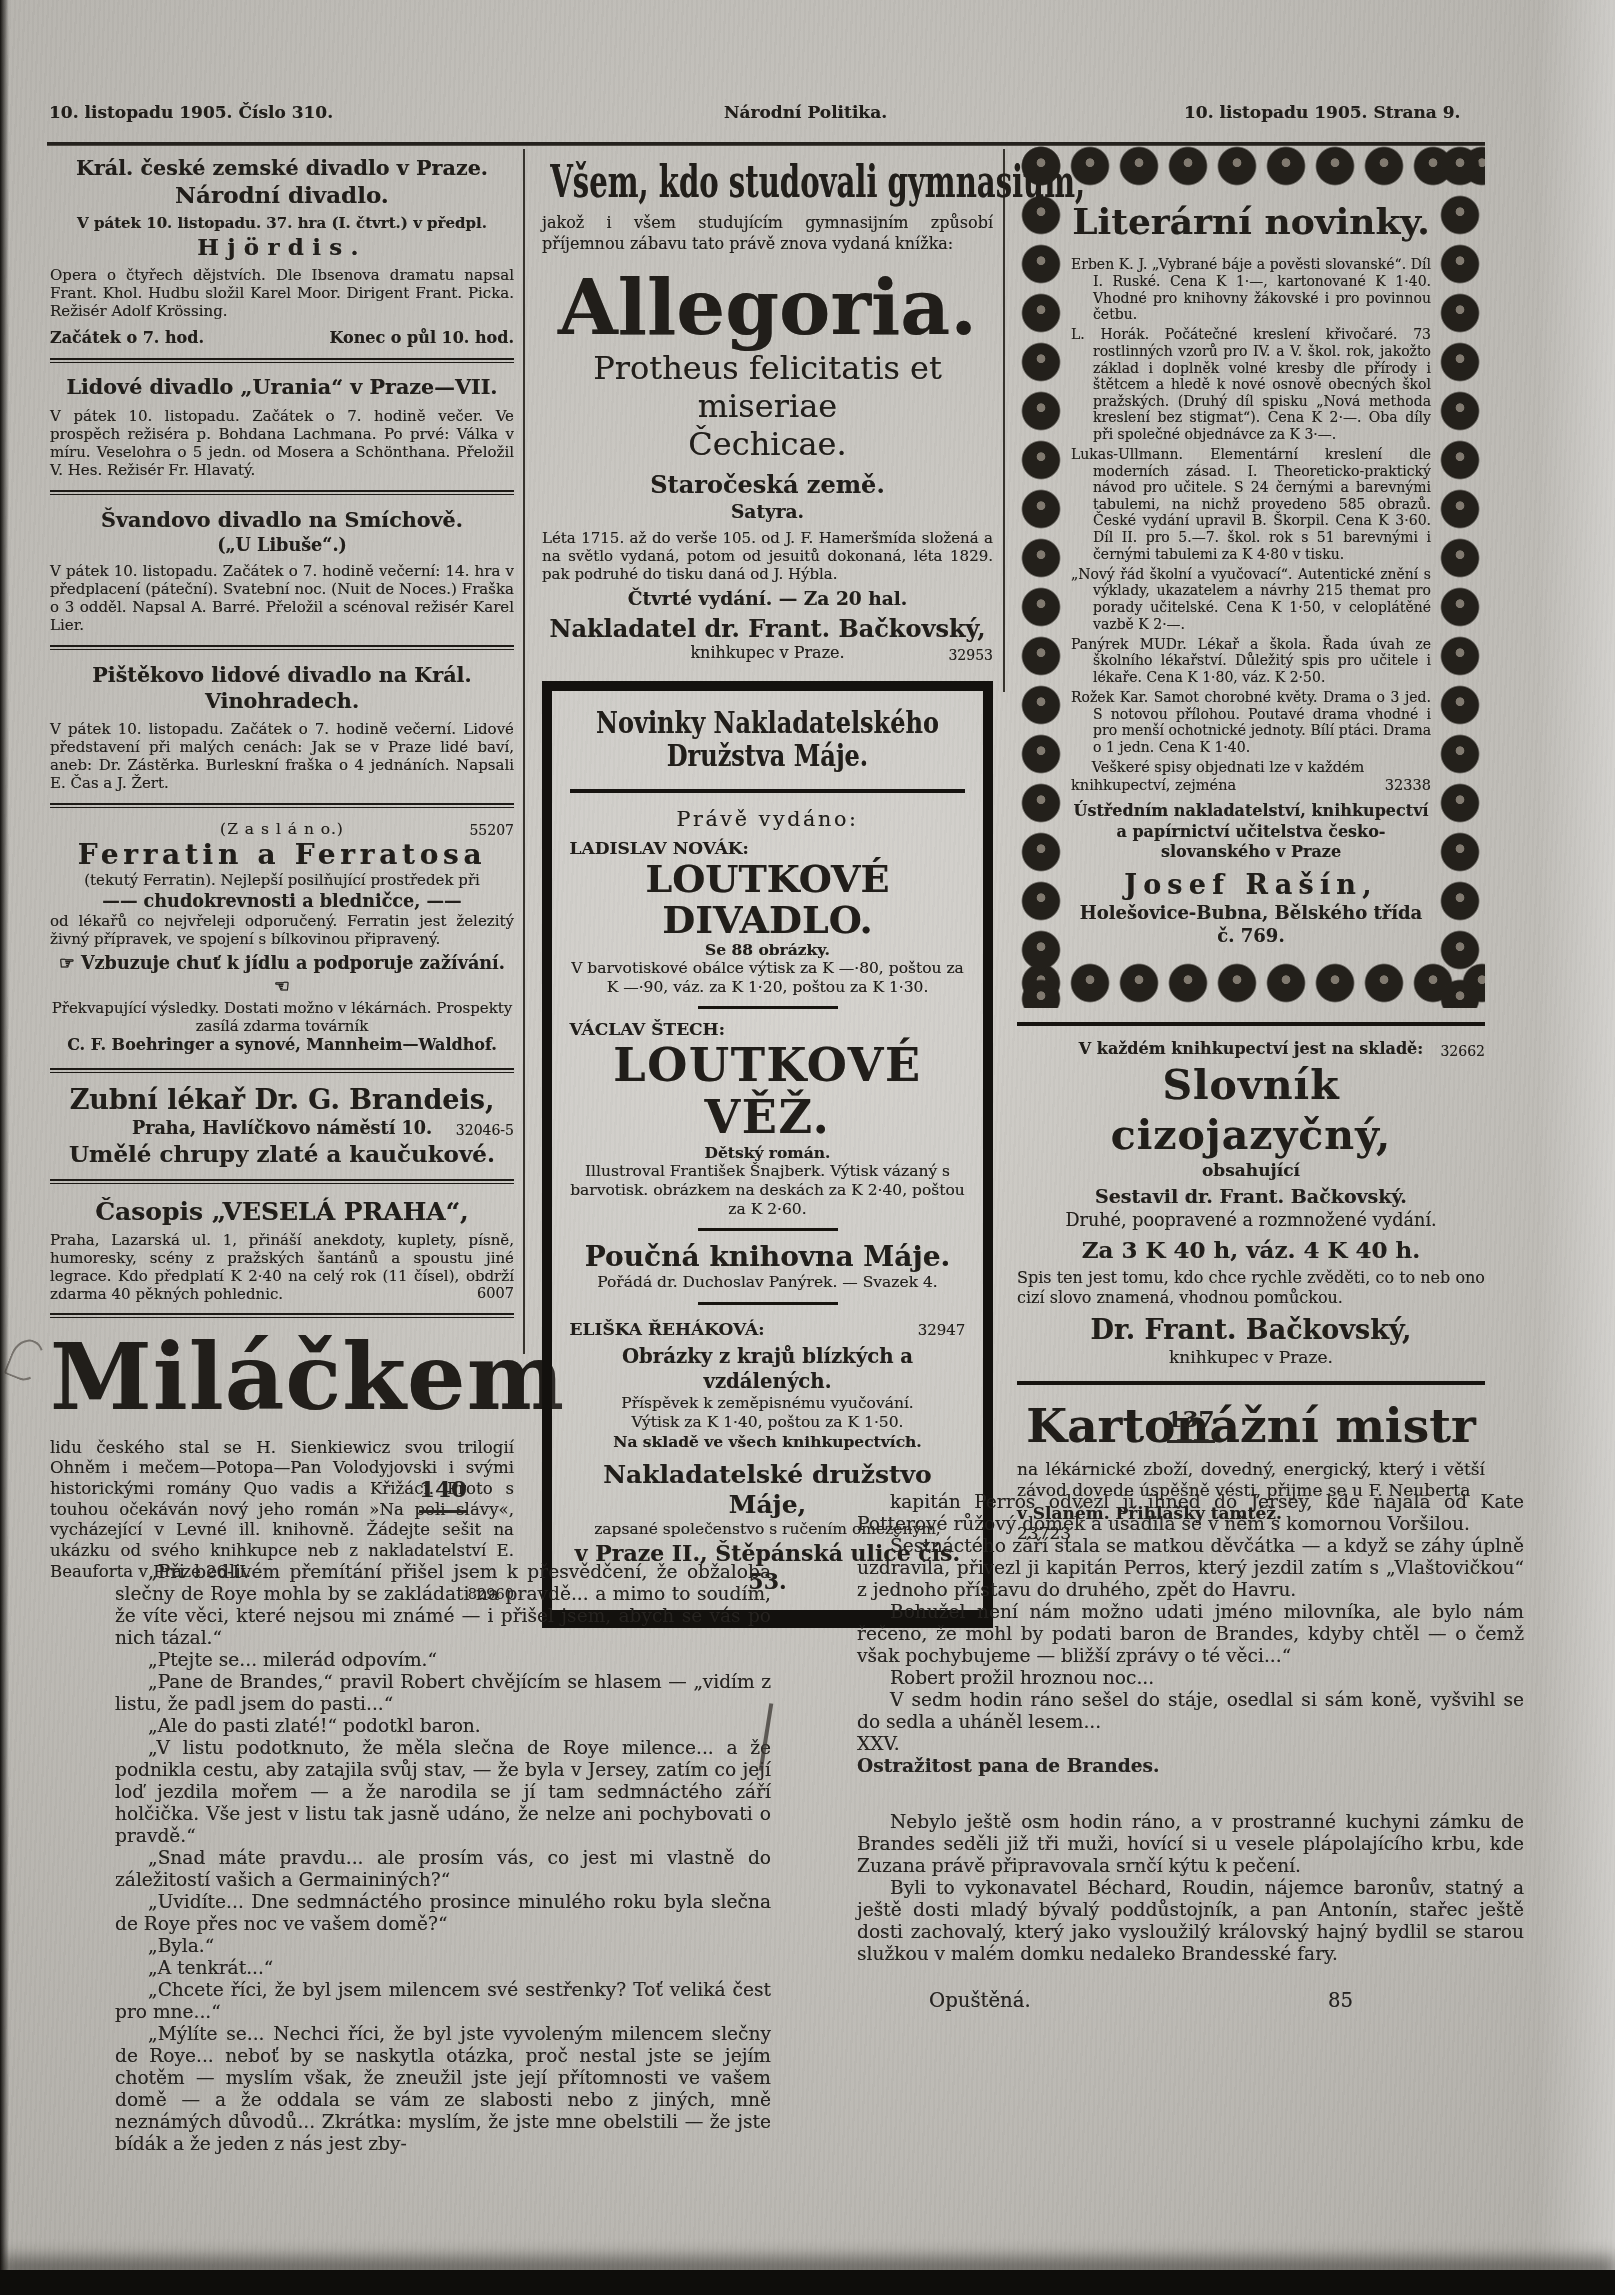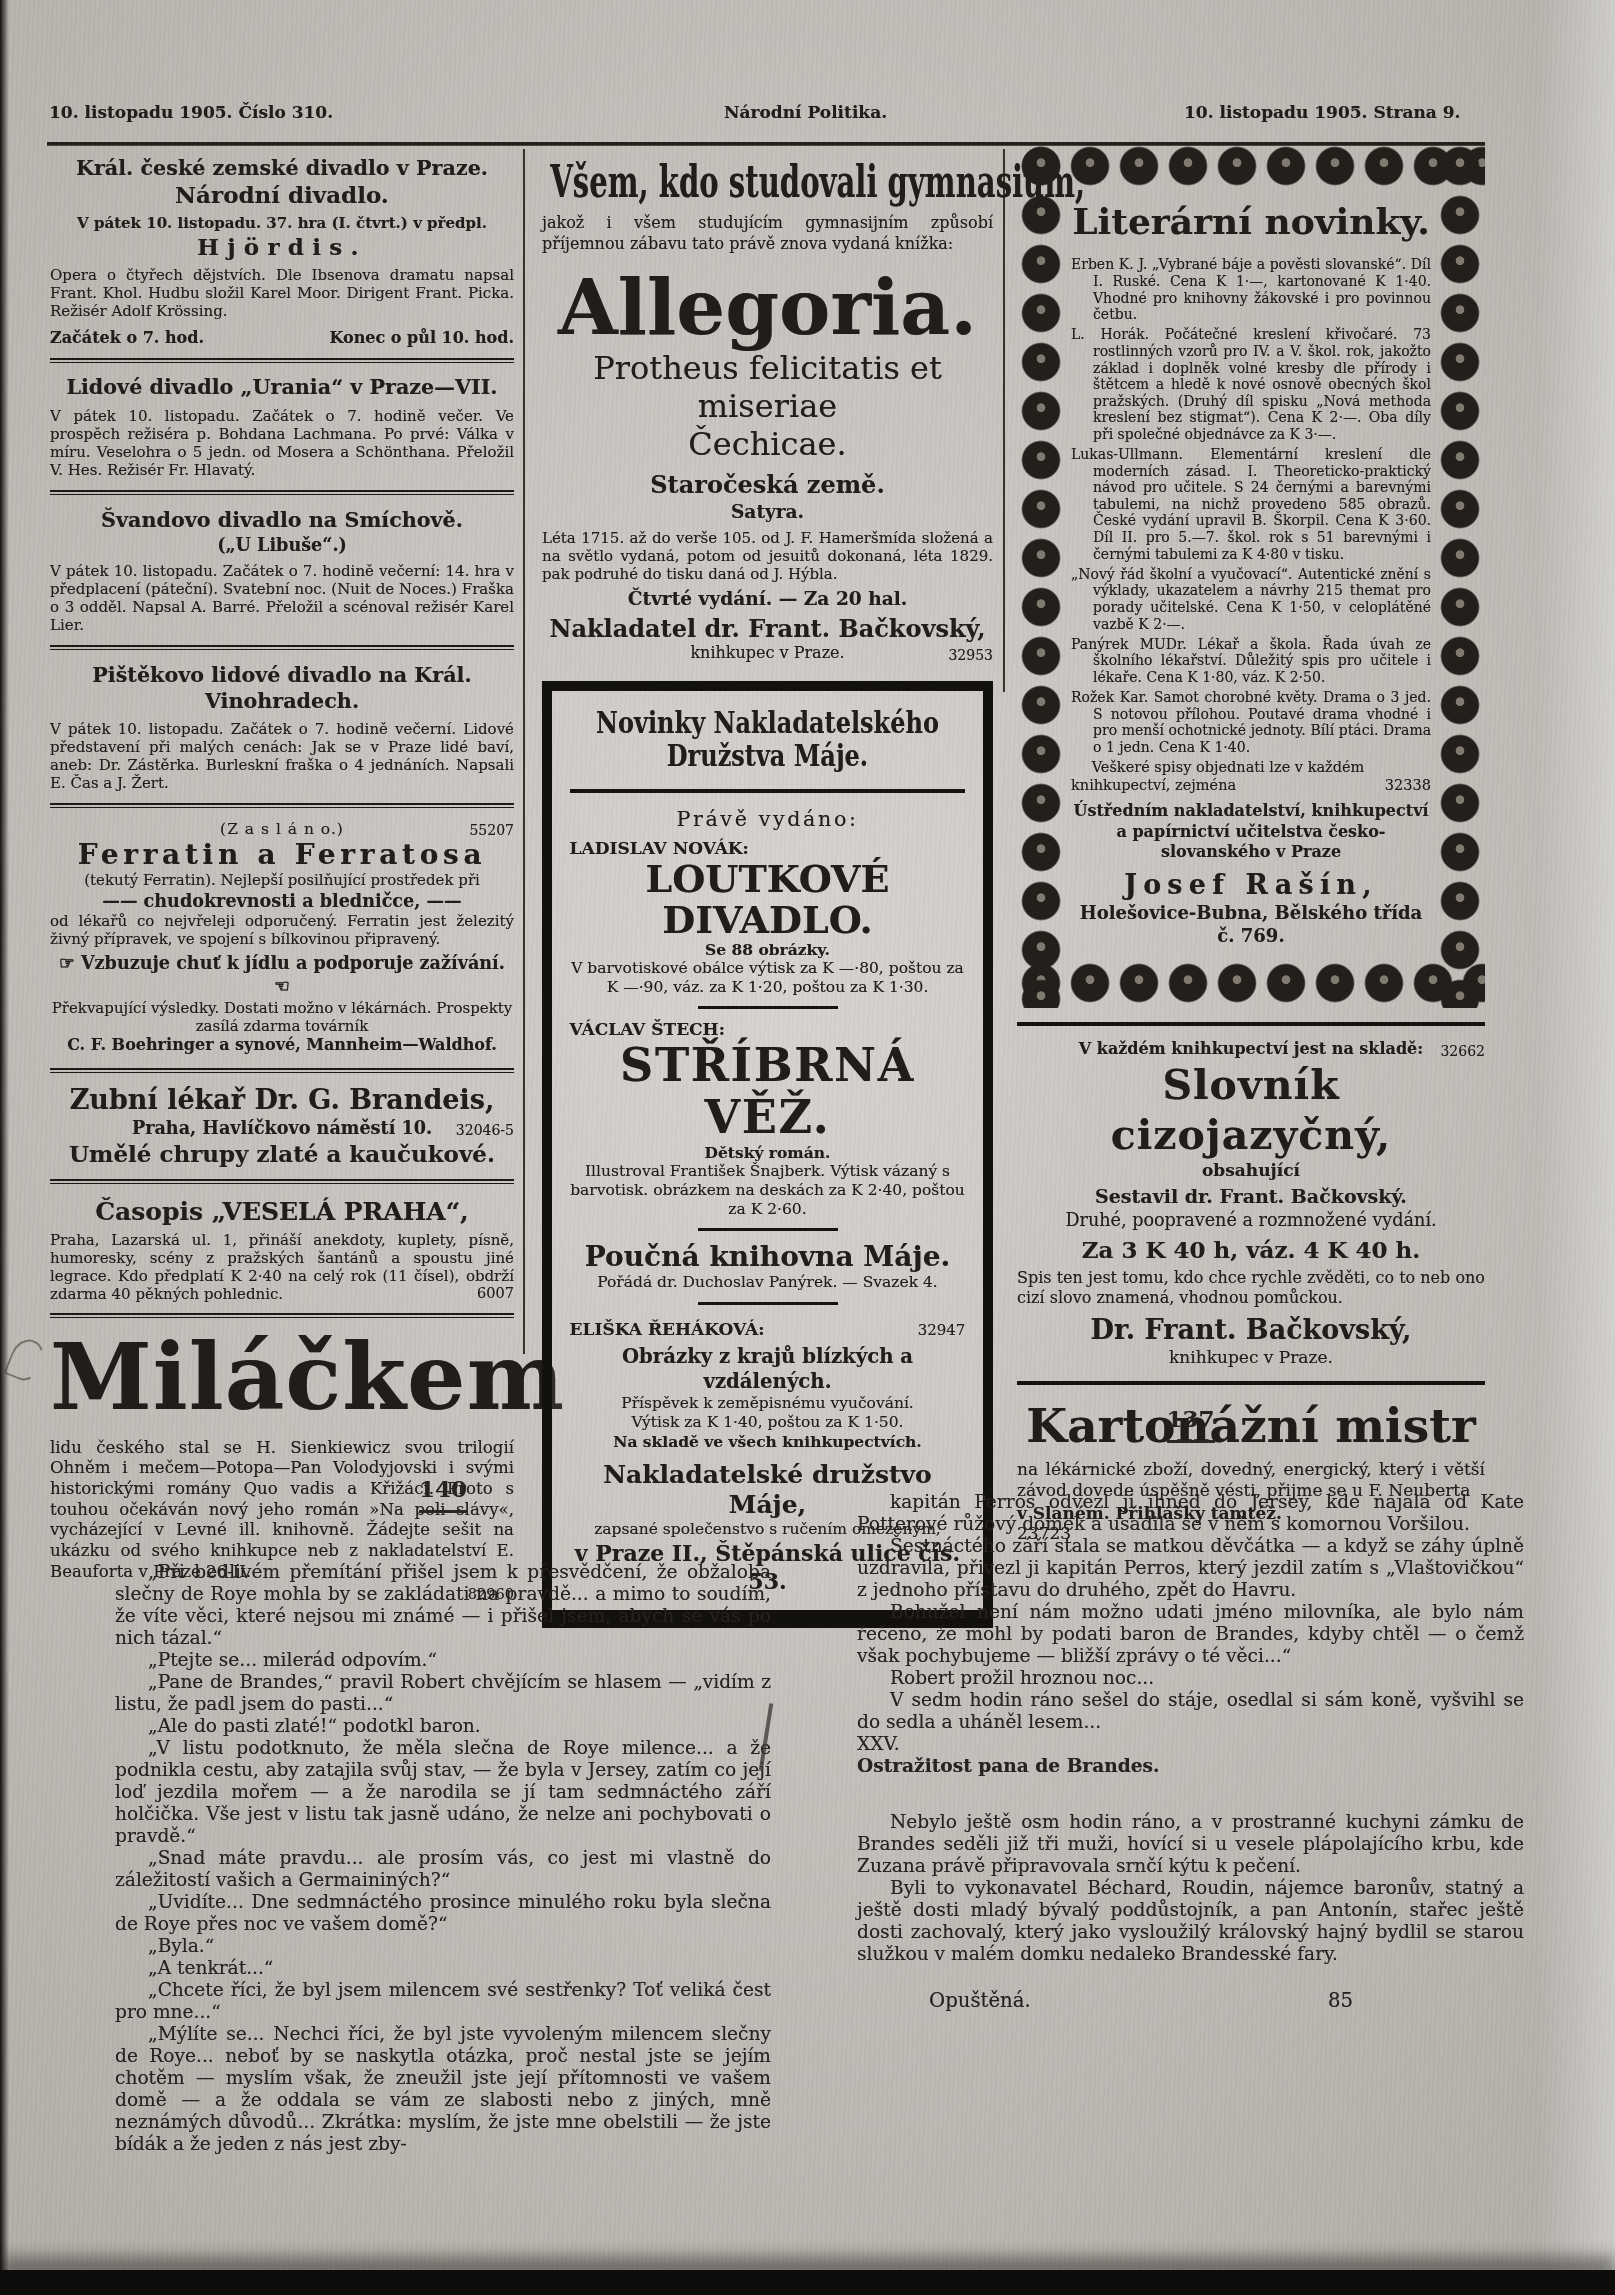--- a/index.html
+++ b/index.html
@@ -213,21 +213,21 @@
       <div class="maje-t-wrap">
         <span class="maje-t">Novinky Nakladatelského Družstva Máje.</span>
       </div>
       <p class="prave c">Právě vydáno:</p>
       <p class="author">LADISLAV NOVÁK:</p>
       <p class="loutkove c">LOUTKOVÉ DIVADLO.</p>
       <p class="box-body b c">Se 88 obrázky.</p>
       <p class="box-body c">V barvotiskové obálce výtisk za K —·80, poštou za K —·90, váz. za K 1·20, poštou za K 1·30.</p>
       <div class="mini-rule"></div>
       <p class="author">VÁCLAV ŠTECH:</p>
-      <p class="stribrna c">STŘÍBRNÁ VĚŽ.</p>
+      <p class="stribrna c">LOUTKOVÉ VĚŽ.</p>
       <p class="box-body b c">Dětský román.</p>
       <p class="box-body c">Illustroval František Šnajberk. Výtisk vázaný s barvotisk. obrázkem na deskách za K 2·40, poštou za K 2·60.</p>
       <div class="mini-rule"></div>
       <p class="poucna c">Poučná knihovna Máje.</p>
       <p class="box-body c">Pořádá dr. Duchoslav Panýrek. — Svazek 4.</p>
       <div class="mini-rule"></div>
       <div class="flexrow">
         <span class="author">ELIŠKA ŘEHÁKOVÁ:</span>
         <span style="font-size:15px;">32947</span>
       </div>

